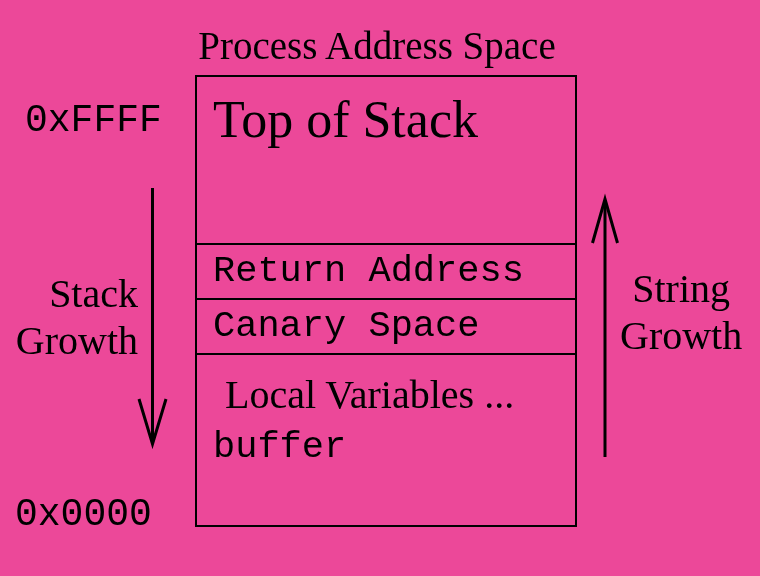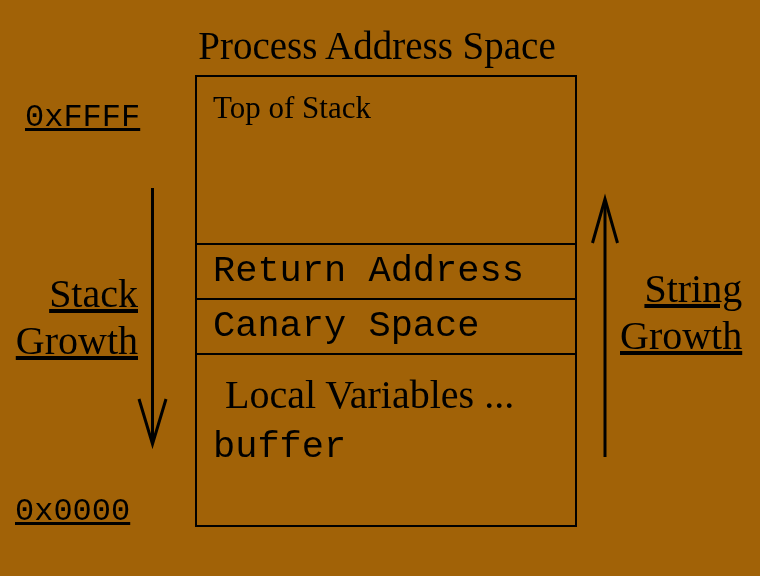--- a/index.html
+++ b/index.html
@@ -4,21 +4,21 @@
 <style>
   html, body {
     margin: 0;
     padding: 0;
     background: #ffffff;
   }
   .canvas {
     position: relative;
     width: 760px;
     height: 576px;
-    background: #a16207;
+    background: #ec4899;
     color: #000000;
     overflow: hidden;
   }
   .serif { font-family: "Liberation Serif", serif; }
   .mono  { font-family: "Liberation Mono", monospace; }
 
   .title {
     position: absolute;
     top: 26px;
     left: 377px;
@@ -40,21 +40,21 @@
     flex-direction: column;
   }
   .sec {
     box-sizing: border-box;
     padding-left: 16px;
     white-space: nowrap;
   }
   .sec-top {
     height: 168px;
     border-bottom: 2px solid #000000;
-    font-size: 31px;
+    font-size: 52px;
     padding-top: 14px;
     line-height: 1.1;
   }
   .sec-ret, .sec-canary {
     height: 55px;
     border-bottom: 2px solid #000000;
     font-size: 37px;
     display: flex;
     align-items: center;
     line-height: 1;
@@ -68,45 +68,43 @@
     line-height: 1.1;
     margin: 12px;
   }
   .buffer-line {
     font-size: 37px;
     line-height: 1;
   }
 
   .addr {
     position: absolute;
-    font-size: 32px;
+    font-size: 38px;
     line-height: 1;
     white-space: nowrap;
-    text-decoration: underline;
   }
   .addr-top { left: 25px; top: 102px; }
   .addr-bottom { left: 15px; top: 496px; }
 
   .growth-label {
     position: absolute;
     font-size: 40px;
     line-height: 47px;
     white-space: nowrap;
-    text-decoration: underline;
   }
   .stack-growth {
     left: 0;
     top: 270px;
     width: 138px;
     text-align: right;
   }
   .string-growth {
     left: 620px;
     top: 265px;
-    text-align: right;
+    text-align: center;
   }
 
   .arrow-layer {
     position: absolute;
     left: 0;
     top: 0;
     width: 760px;
     height: 576px;
     pointer-events: none;
   }

